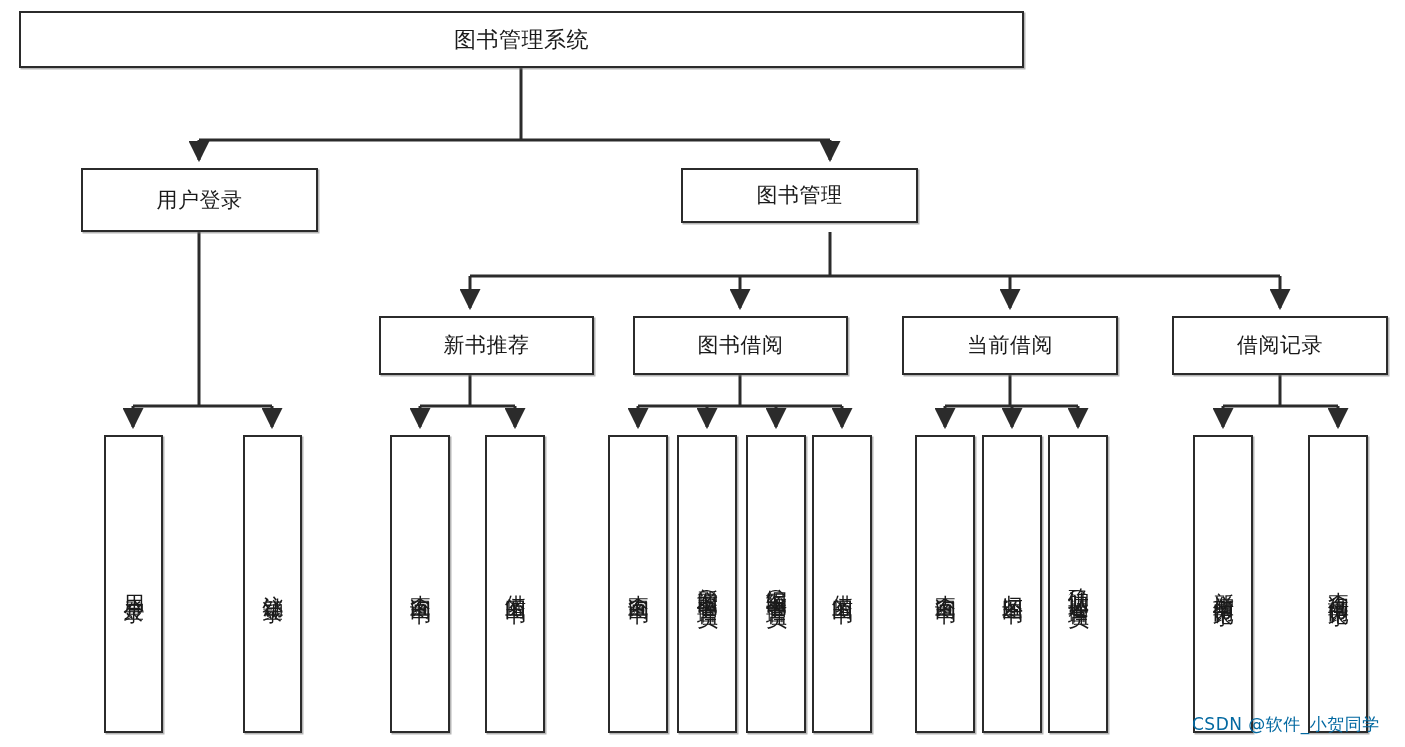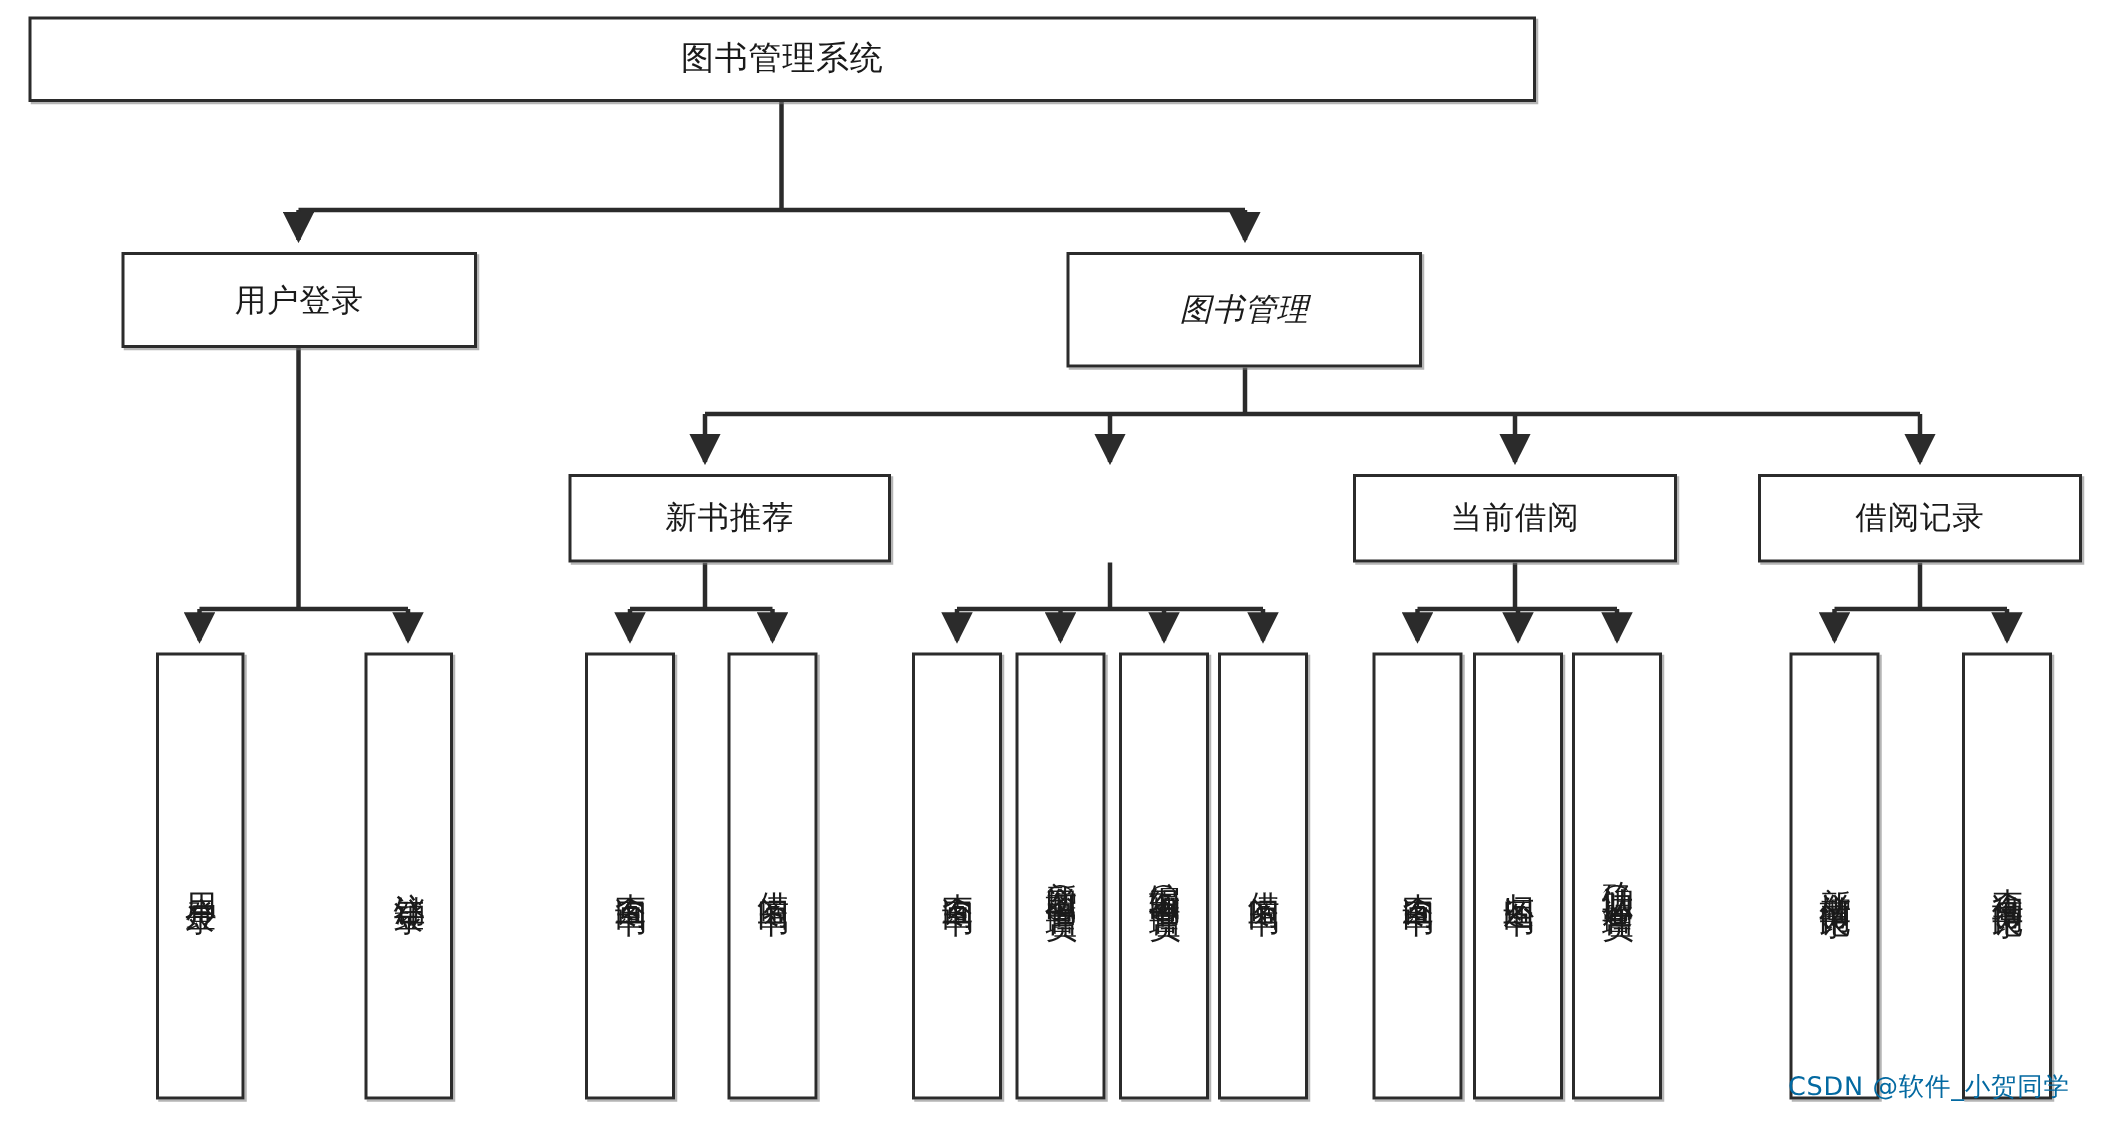--- a/index.html
+++ b/index.html
@@ -123,26 +123,29 @@
     </g>
   </svg>
 
   <div class="node horiz root" style="left:19px; top:11px; width:1005px; height:57px;">
     <span class="label">图书管理系统</span>
   </div>
 
   <div class="node horiz" style="left:81px; top:168px; width:237px; height:64px;">
     <span class="label">用户登录</span>
   </div>
-  <div class="node horiz" style="left:711px; top:168px; width:237px; height:77px;font-style:italic;">
+  <div class="node horiz" style="left:681px; top:168px; width:237px; height:55px;">
     <span class="label">图书管理</span>
   </div>
 
   <div class="node horiz" style="left:363px; top:316px; width:215px; height:59px;margin-left:16px;">
     <span class="label">新书推荐</span>
+  </div>
+  <div class="node horiz" style="left:633px; top:316px; width:215px; height:59px;">
+    <span class="label">图书借阅</span>
   </div>
   <div class="node horiz" style="left:902px; top:316px; width:216px; height:59px;">
     <span class="label">当前借阅</span>
   </div>
   <div class="node horiz" style="left:1172px; top:316px; width:216px; height:59px;">
     <span class="label">借阅记录</span>
   </div>
 
   <div class="node vert" style="left:104px; top:435px; width:59px; height:298px;">
     <span class="label">用户登录</span>

